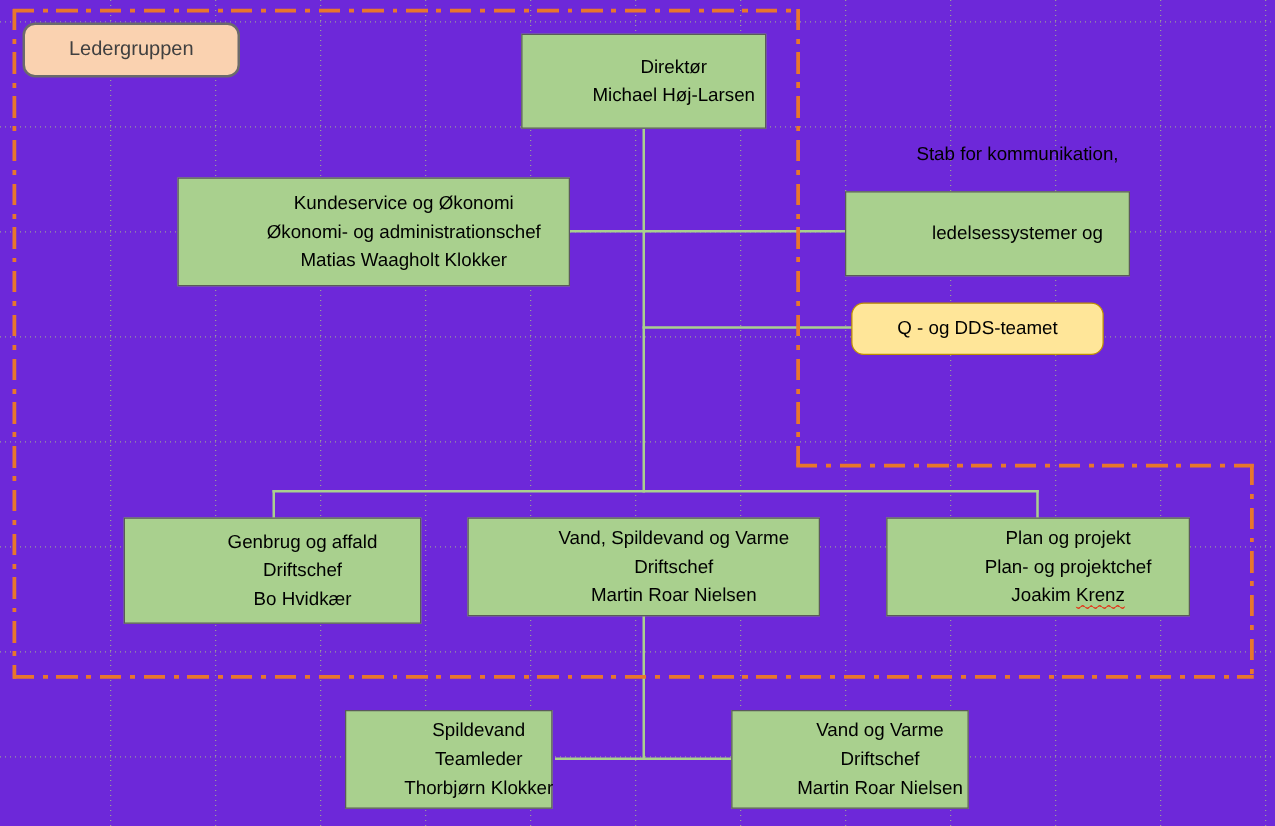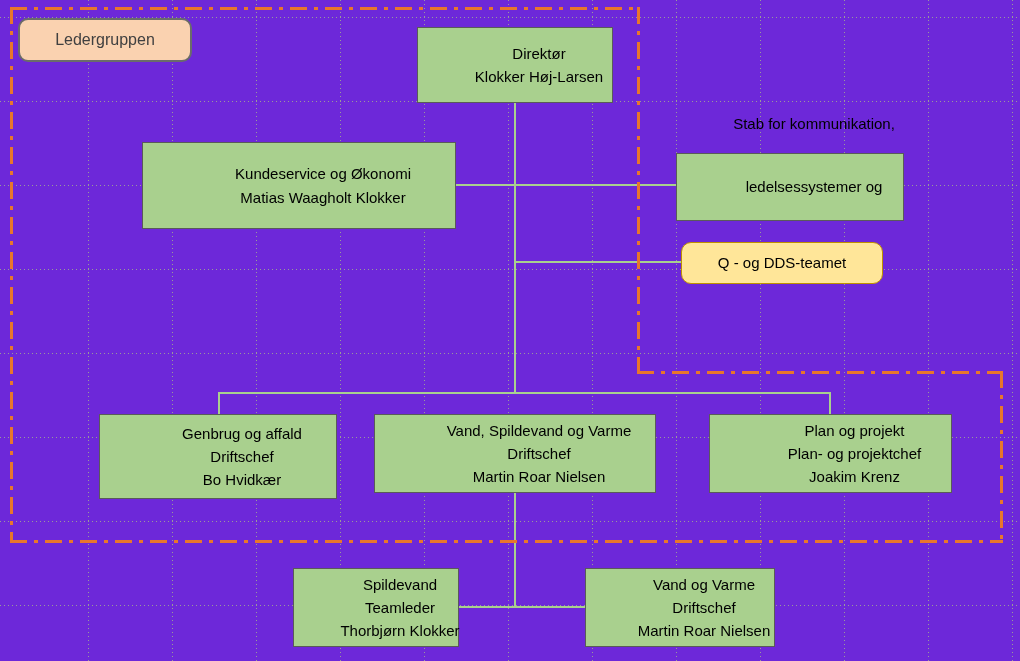--- a/index.html
+++ b/index.html
@@ -68,20 +68,21 @@
   }
   .node.peach {
     background: #fad2b0;
     border: 2px solid #6b6b6b;
     border-radius: 10px;
     color: #404040;
     font-size: 16px;
   }
   .node .line { white-space: nowrap; display: block; }
   .misspelled {
+    text-decoration: underline;
     text-decoration-style: wavy;
     text-decoration-color: #e03a1e;
     text-decoration-thickness: 1px;
     text-underline-offset: 2px;
     margin-top: 36px;
   }
 
   
   .dashdot {
     position: absolute;
@@ -158,25 +159,26 @@
     <div class="dashdot v" style="left:1000px;top:371px; height:172px"></div>
     <div class="dashdot h" style="left:10px;  top:540px; width:993px"></div>
   </div>
 
   <div class="node peach" style="left:18px; top:18px; width:174px; height:44px;">
     <span class="line">Ledergruppen</span>
   </div>
 
   <div class="node green" style="left:417px; top:27px; width:196px; height:76px;">
     <span class="line">Direktør</span>
-    <span class="line">Klokker Høj-Larsen</span>
+    <span class="line">Michael Høj-Larsen</span>
   </div>
 
   <div class="node green" style="left:142px; top:142px; width:314px; height:87px;">
     <span class="line">Kundeservice og Økonomi</span>
+    <span class="line">Økonomi- og administrationschef</span>
     <span class="line">Matias Waagholt Klokker</span>
   </div>
 
   <div class="node green" style="left:676px; top:153px; width:228px; height:68px;gap:40px;">
     <span class="line">Stab for kommunikation,</span>
     <span class="line">ledelsessystemer og</span>
     <span class="line">compliance</span>
   </div>
 
   <div class="node yellow" style="left:681px; top:242px; width:202px; height:42px;">
@@ -194,21 +196,21 @@
     <span class="line">Driftschef</span>
     <span class="line">Martin Roar Nielsen</span>
   </div>
 
   <div class="node green" style="left:709px; top:414px; width:243px; height:79px;">
     <span class="line">Plan og projekt</span>
     <span class="line">Plan- og projektchef</span>
     <span class="line">Joakim&nbsp;<span class="misspelled">Krenz</span></span>
   </div>
 
-  <div class="node green" style="left:293px; top:568px; width:166px; height:79px;">
+  <div class="node green" style="left:276px; top:568px; width:166px; height:79px;">
     <span class="line">Spildevand</span>
     <span class="line">Teamleder</span>
     <span class="line">Thorbjørn Klokker</span>
   </div>
 
   <div class="node green" style="left:585px; top:568px; width:190px; height:79px;">
     <span class="line">Vand og Varme</span>
     <span class="line">Driftschef</span>
     <span class="line">Martin Roar Nielsen</span>
   </div>

